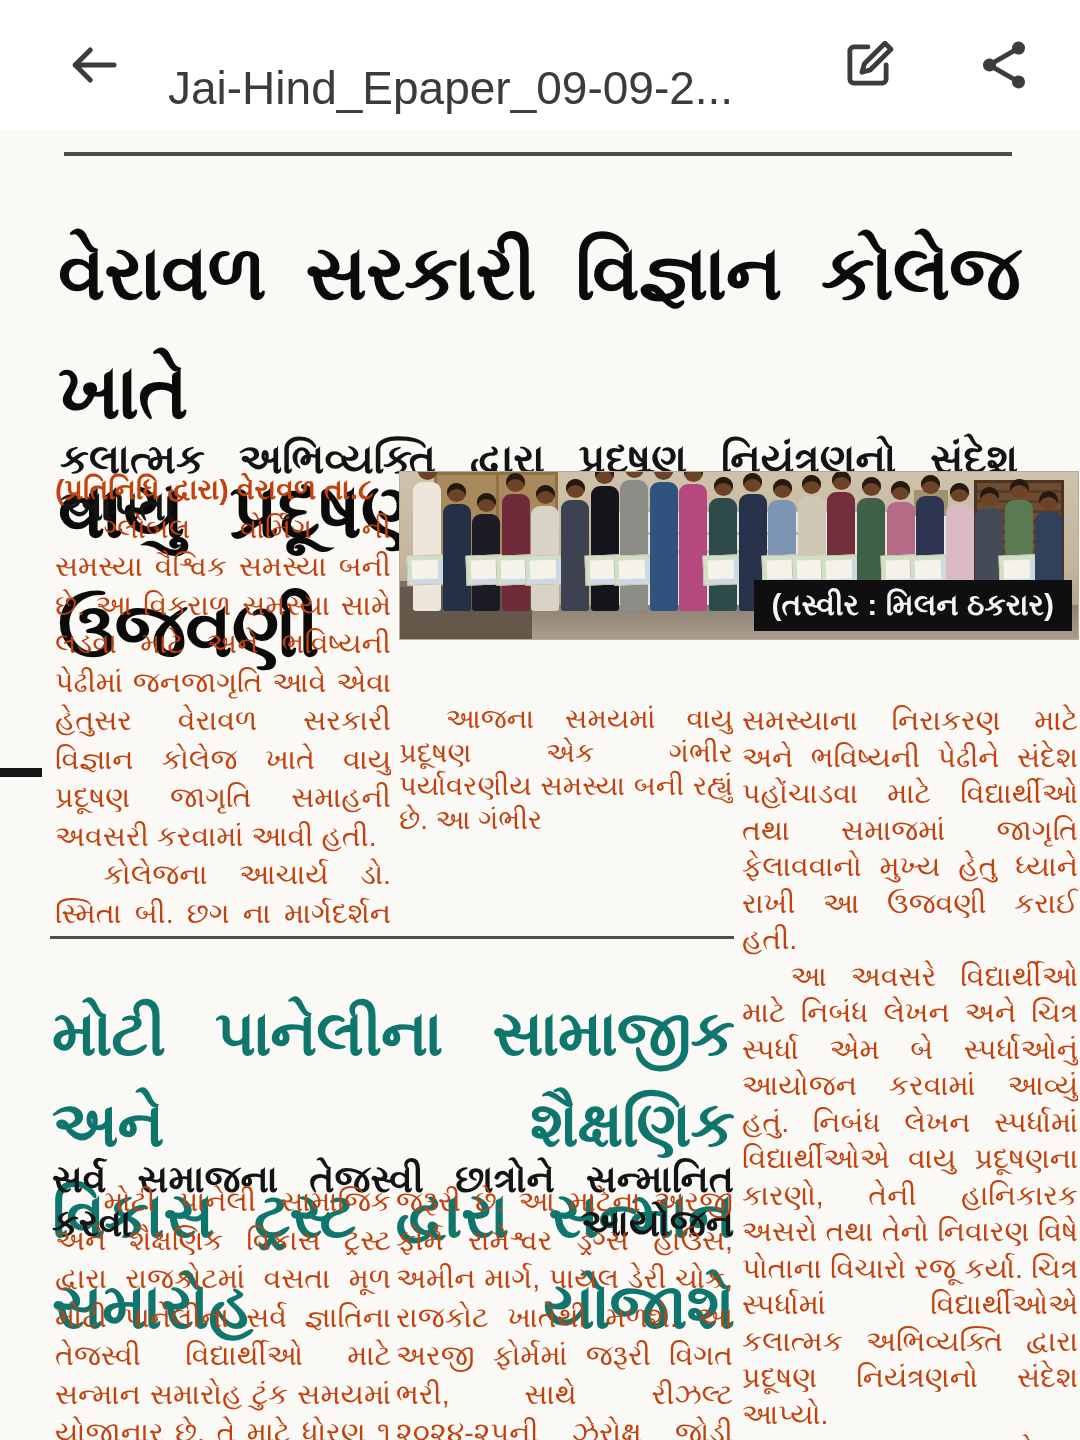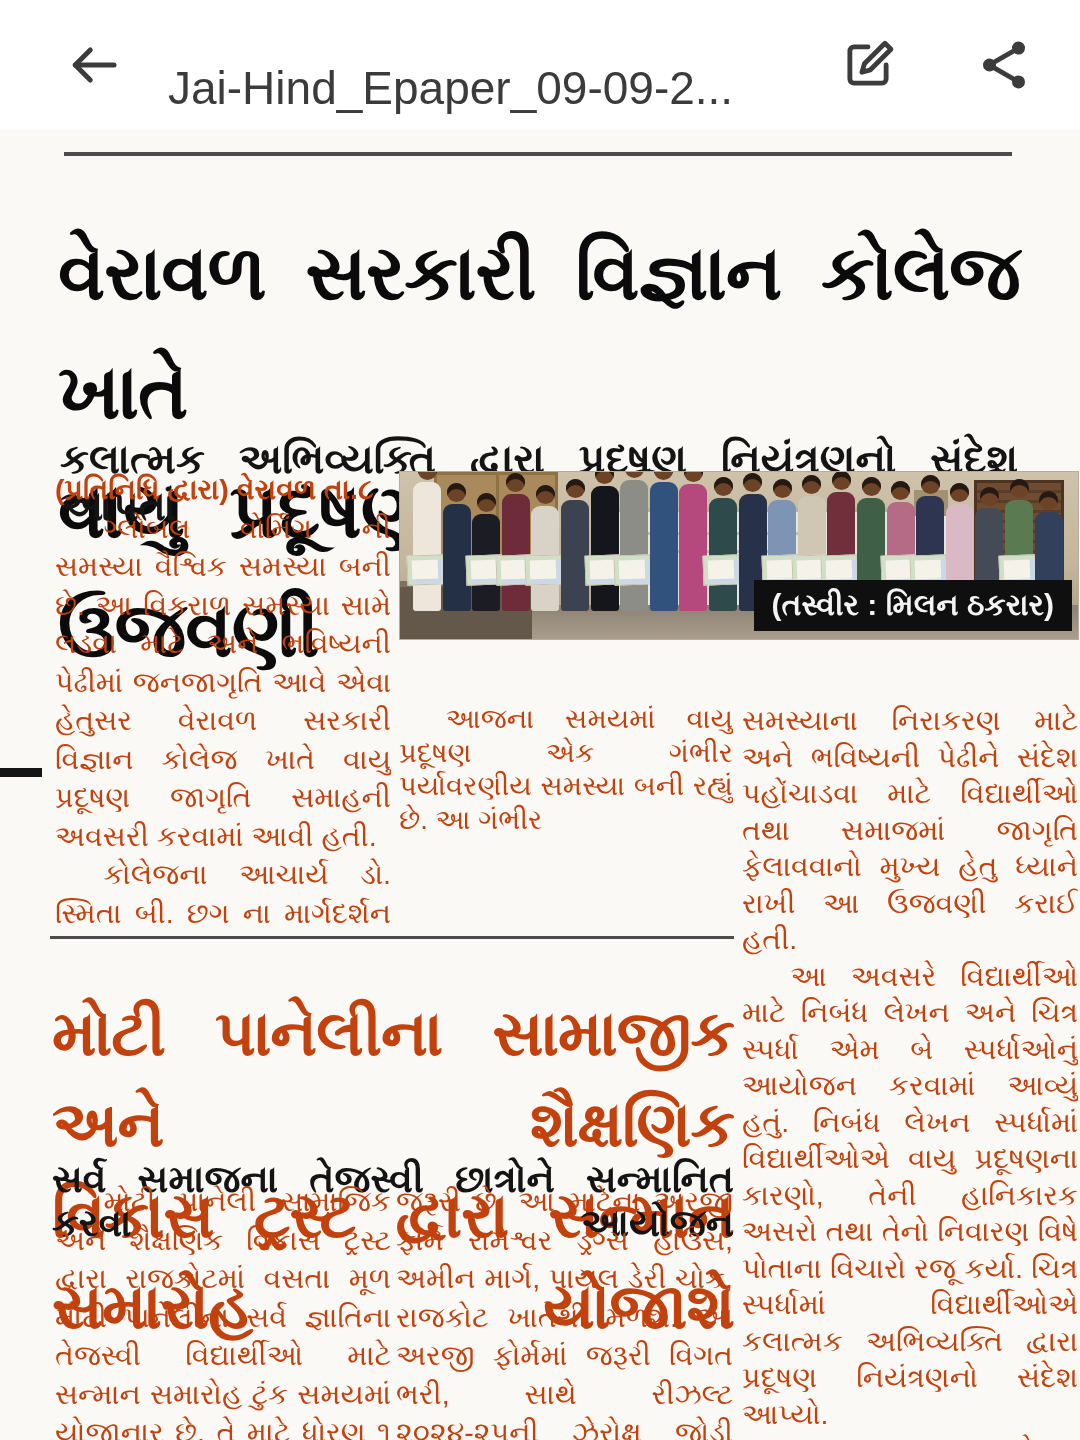--- a/index.html
+++ b/index.html
@@ -42,21 +42,21 @@
   .bodytxt p{margin:0;text-indent:1.7em;}
   .bodytxt p.nostart{text-indent:0;}
   .bodytxt .dateline{font-weight:700;text-indent:0;}
   .col{position:absolute;overflow:hidden;}
   .a1c1{left:55px;top:340px;width:336px;height:465px;}
   .a1c2{left:399px;top:572px;width:334px;height:233px;font-size:27.5px;line-height:33.5px;}
   .a1c3{left:742px;top:572px;width:336px;height:738px;font-size:28.5px;line-height:36.5px;}
   .divider2{position:absolute;left:50px;top:806px;width:684px;height:3px;background:#4c4c4c;}
   .headline2{
     position:absolute;left:52px;top:816px;width:682px;height:180px;
-    font-size:63px;font-weight:800;color:#c2410c;line-height:91px;
+    font-size:63px;font-weight:800;color:#0f766e;line-height:91px;
     text-align:justify;text-align-last:justify;letter-spacing:-1px;
   }
   .subhead2{
     position:absolute;left:52px;top:996px;width:682px;height:56px;
     font-size:38px;font-weight:700;color:#141414;
     text-align:justify;text-align-last:justify;
   }
   .a2c1{left:55px;top:1052px;width:336px;height:258px;}
   .a2c2{left:396px;top:1052px;width:337px;height:258px;}
   .scan-dash{position:absolute;left:0;top:638px;width:42px;height:9px;background:#151515;}

